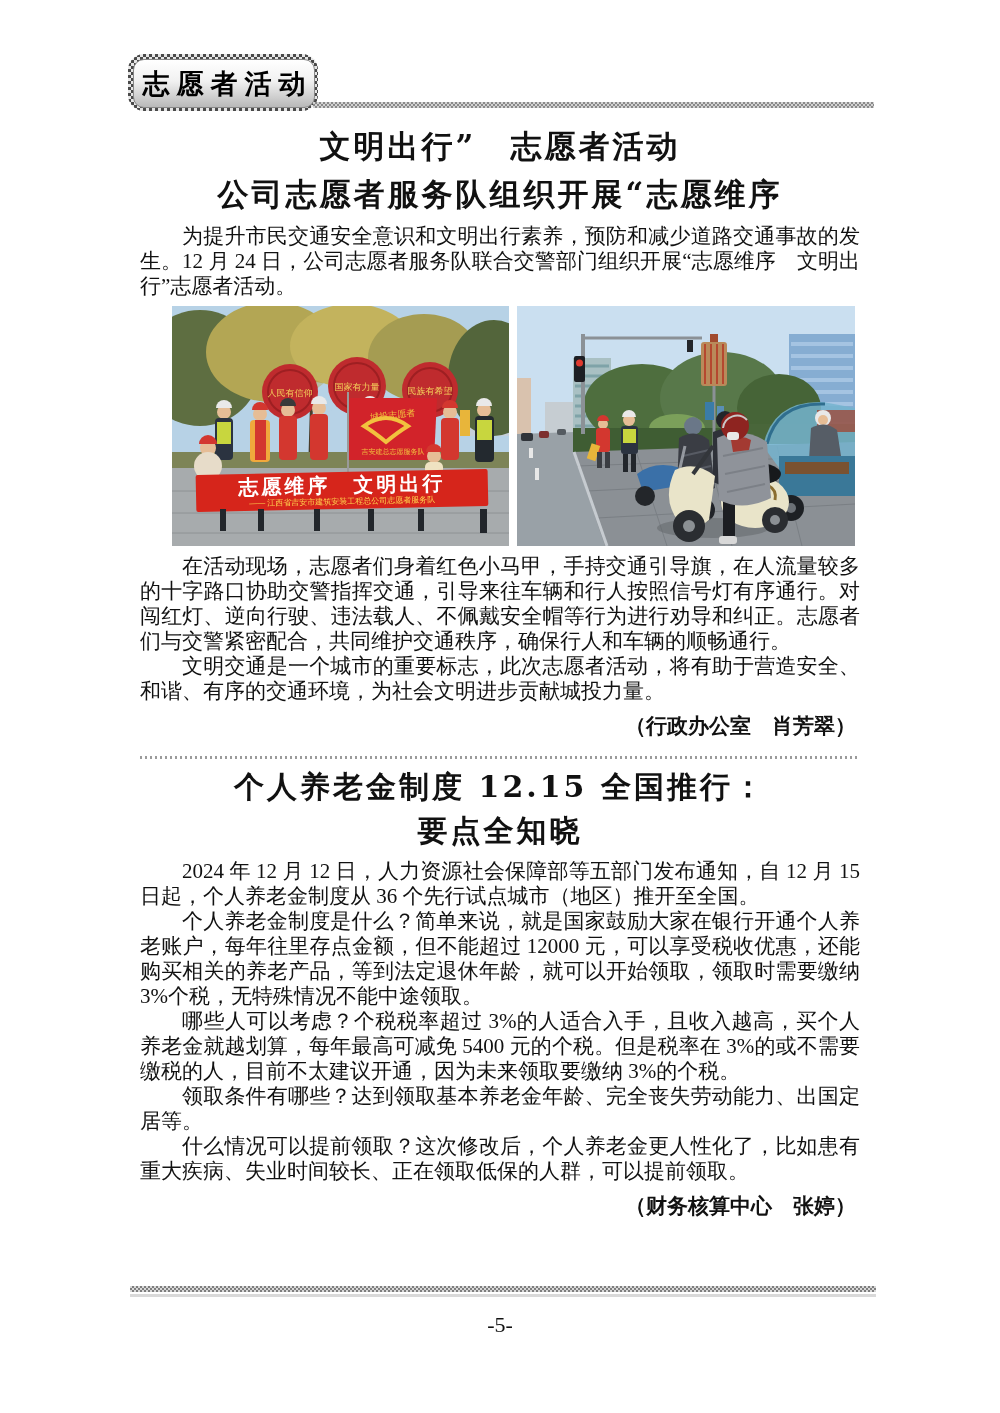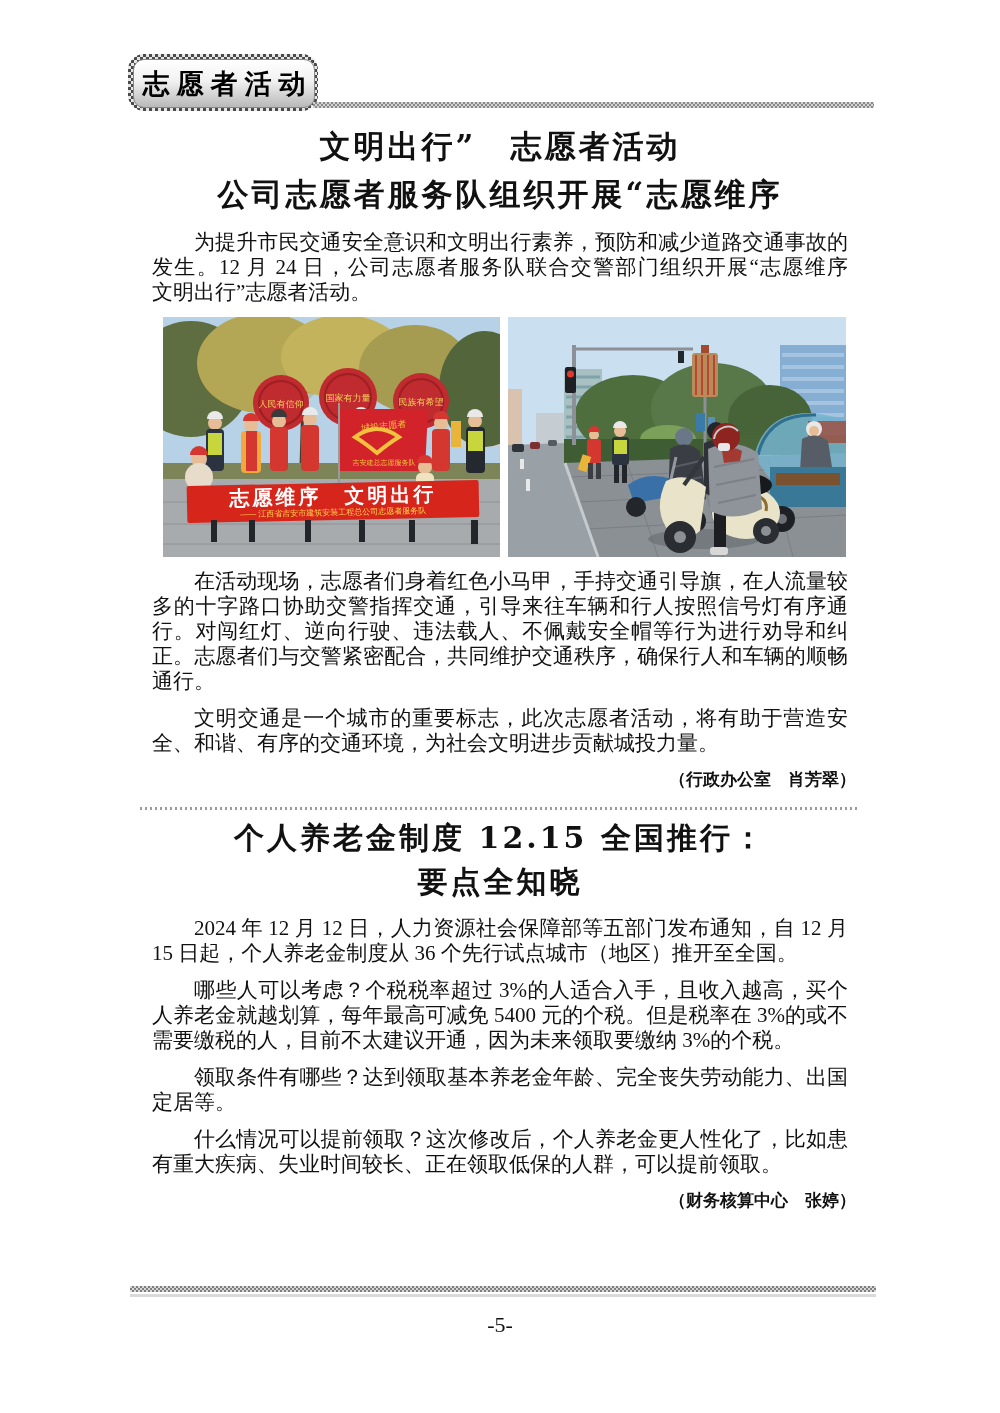--- a/index.html
+++ b/index.html
@@ -15,24 +15,24 @@
          font-family:"Liberation Sans","DejaVu Sans",sans-serif;font-weight:bold;
          font-size:27px;letter-spacing:7px;color:#000;text-indent:7px;}
   .badge-rule{position:absolute;left:185px;right:0;bottom:4px;height:6px;
          background:repeating-conic-gradient(#8a8a8a 0% 25%,#d2d2d2 0% 50%) 0 0/4px 4px;}
   
   .content{position:absolute;left:140px;top:118px;width:720px;}
   .art-title{font-family:"DejaVu Serif","Liberation Serif",serif;text-align:center;font-weight:bold;
          font-size:31px;line-height:48px;letter-spacing:3px;margin:4px 0 6px 0;}
   .art-title.t2{font-size:30px;line-height:44px;}
   .para{font-size:21px;line-height:25px;text-align:justify;text-justify:inter-ideograph;
-        text-indent:2em;margin:12px;word-break:break-all;}
-  .byline{font-family:"DejaVu Serif","Liberation Serif",serif;font-weight:bold;font-size:17px;
+        text-indent:2em;margin:0;word-break:break-all;}
+  .byline{font-family:"DejaVu Serif","Liberation Serif",serif;font-weight:bold;font-size:21px;
         text-align:right;margin:8px 4px 0 0;}
-  .photo-row{display:flex;gap:8px;margin:7px 0 8px 23px;}
+  .photo-row{display:flex;gap:8px;margin:7px 0 8px 32px;}
   .photo{display:block;background:#dfe7ee;}
   .divider{height:3px;margin:16px 0 6px 0;
         background:repeating-linear-gradient(90deg,#9b9b9b 0 2px,#ffffff 2px 5px);}
   
   .footer-rule{position:absolute;left:130px;right:124px;top:1286px;height:6px;
         background:repeating-conic-gradient(#7e7e7e 0% 25%,#d8d8d8 0% 50%) 0 0/4px 4px;
         border-bottom:2px solid #fff;box-shadow:0 3px 0 #d9d9d9;}
   .page-num{position:absolute;left:0;right:0;top:1312px;text-align:center;
         font-size:22px;font-family:"Liberation Serif",serif;color:#111;}
   svg text{font-family:"Liberation Sans","DejaVu Sans",sans-serif;}
@@ -269,20 +269,21 @@
     <div class="byline">（行政办公室　肖芳翠）</div>
 
     <div class="divider"></div>
 
     <div class="art-title t2">
       <div>个人养老金制度 12.15 全国推行：</div>
       <div>要点全知晓</div>
     </div>
 
     <p class="para">2024 年 12 月 12 日，人力资源社会保障部等五部门发布通知，自 12 月 15 日起，个人养老金制度从 36 个先行试点城市（地区）推开至全国。</p>
+    <p class="para">个人养老金制度是什么？简单来说，就是国家鼓励大家在银行开通个人养老账户，每年往里存点金额，但不能超过 12000 元，可以享受税收优惠，还能购买相关的养老产品，等到法定退休年龄，就可以开始领取，领取时需要缴纳 3%个税，无特殊情况不能中途领取。</p>
     <p class="para">哪些人可以考虑？个税税率超过 3%的人适合入手，且收入越高，买个人养老金就越划算，每年最高可减免 5400 元的个税。但是税率在 3%的或不需要缴税的人，目前不太建议开通，因为未来领取要缴纳 3%的个税。</p>
     <p class="para">领取条件有哪些？达到领取基本养老金年龄、完全丧失劳动能力、出国定居等。</p>
     <p class="para">什么情况可以提前领取？这次修改后，个人养老金更人性化了，比如患有重大疾病、失业时间较长、正在领取低保的人群，可以提前领取。</p>
     <div class="byline">（财务核算中心　张婷）</div>
   </div>
 
   <div class="footer-rule"></div>
   <div class="page-num">-5-</div>
 </div>
 

